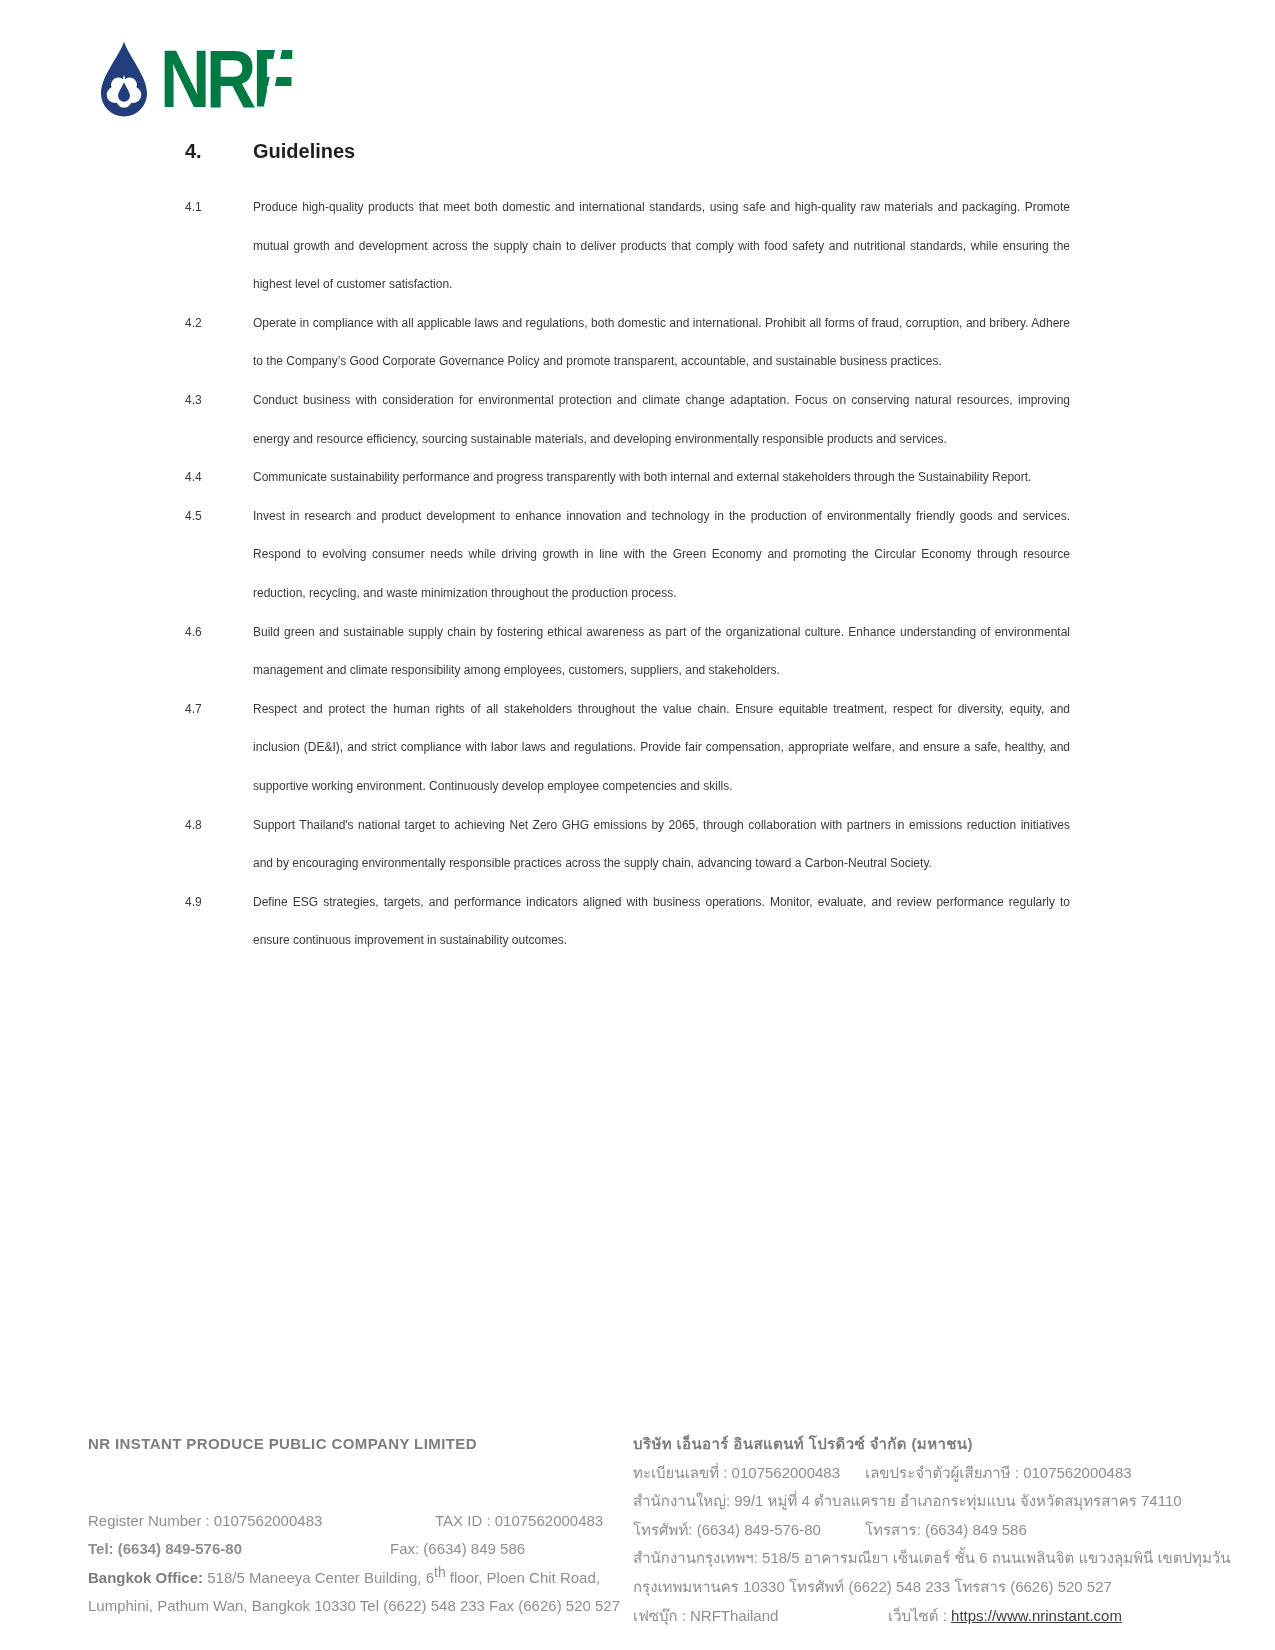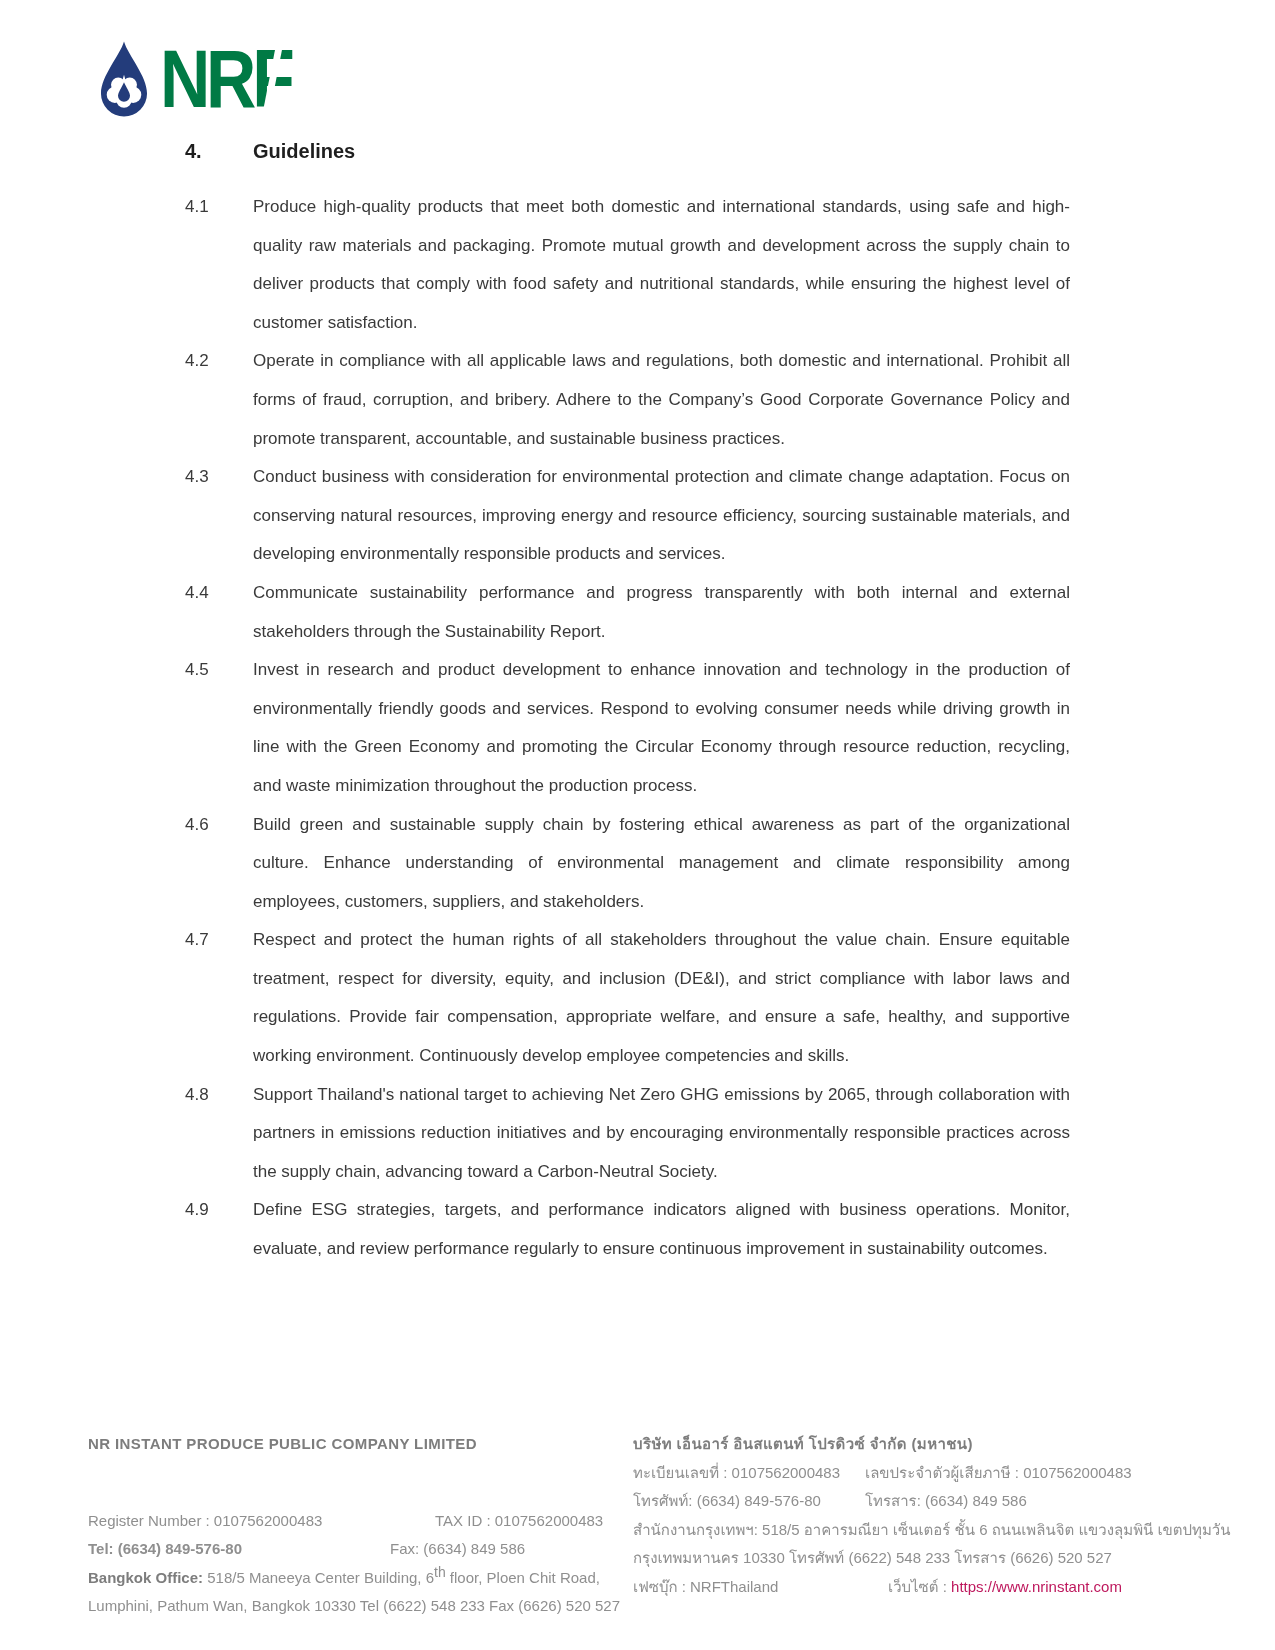--- a/index.html
+++ b/index.html
@@ -23,42 +23,42 @@
   .brand-slash {
     position:absolute; left:128px; top:-4px; width:8px; height:92px;
     background:#ffffff; transform:rotate(13deg); pointer-events:none;
   }
 
   
   .content { position:absolute; top:138px; left:185px; width:885px; color:#3a3a3a; }
   .heading-row { display:flex; font-size:20px; font-weight:bold; color:#1e1e1e; line-height:26px; }
   .h-num { width:68px; flex:none; }
   .guidelines { margin-top:24px; }
-  .guideline { display:flex; font-size:17px; line-height:38.6px; }
+  .guideline { display:flex; font-size:12px; line-height:38.6px; }
   .g-num { width:68px; flex:none; }
   .g-text { flex:1; text-align:justify; text-justify:inter-word; }
 
   
   .footer {
     position:absolute; top:1430px; left:0; width:1275px;
     font-size:15px; line-height:28.6px; color:#8f8f8f;
   }
   .f-col-en { position:absolute; left:88px; width:505px; }
   .f-col-th { position:absolute; left:633px; width:560px; }
   .f-company { font-weight:bold; color:#7d7d7d; letter-spacing:.4px; }
   .f-row { white-space:nowrap; }
   .f-bold { font-weight:bold; color:#7d7d7d; }
   .sp-347 { display:inline-block; width:347px;margin-top:48px; }
   .sp-302 { display:inline-block; width:302px;font-weight:bold; }
   .sp-277 { display:inline-block; width:277px;margin-top:24px; }
   .sp-th-a { display:inline-block; width:232px; }
   .sp-th-b { display:inline-block; width:232px; }
   .sp-th-c { display:inline-block; width:255px; }
   sup { font-size:14px; vertical-align:super; line-height:0; }
-  .link { color:#be185d; cursor:pointer; }
+  .link { color:#404040; text-decoration:underline; cursor:pointer; }
 </style>
 </head>
 <body>
 
 <div class="page">
 
   <div class="logo">
     <svg class="drop-icon" width="48" height="78" viewBox="0 0 100 160" aria-hidden="true">
       <path d="M50 2 C58 30 98 74 98 110 A48 48 0 1 1 2 110 C2 74 42 30 50 2 Z" fill="#233C7B"></path>
       <circle cx="31" cy="113" r="17" fill="#ffffff"></circle>
@@ -137,20 +137,21 @@
       <div class="f-row">
         <span class="sp-277">Facebook : NRFThailand</span><span>Website : https://www.nrinstant.com</span>
       </div>
     </div>
 
     <div class="f-col-th">
       <div class="f-row f-company">บริษัท เอ็นอาร์ อินสแตนท์ โปรดิวซ์ จำกัด (มหาชน)</div>
       <div class="f-row">
         <span class="sp-th-a">ทะเบียนเลขที่ : 0107562000483</span><span>เลขประจำตัวผู้เสียภาษี : 0107562000483</span>
       </div>
+      <div class="f-row">สำนักงานใหญ่: 99/1 หมู่ที่ 4 ตำบลแคราย อำเภอกระทุ่มแบน จังหวัดสมุทรสาคร 74110</div>
       <div class="f-row">
         <span class="sp-th-b">โทรศัพท์: (6634) 849-576-80</span><span>โทรสาร: (6634) 849 586</span>
       </div>
       <div class="f-row">สำนักงานกรุงเทพฯ: 518/5 อาคารมณียา เซ็นเตอร์ ชั้น 6 ถนนเพลินจิต แขวงลุมพินี เขตปทุมวัน</div>
       <div class="f-row">กรุงเทพมหานคร 10330  โทรศัพท์ (6622) 548 233  โทรสาร (6626) 520 527</div>
       <div class="f-row">
         <span class="sp-th-c">เฟซบุ๊ก : NRFThailand</span><span>เว็บไซต์ : </span><a class="link">https://www.nrinstant.com</a>
       </div>
     </div>
 

